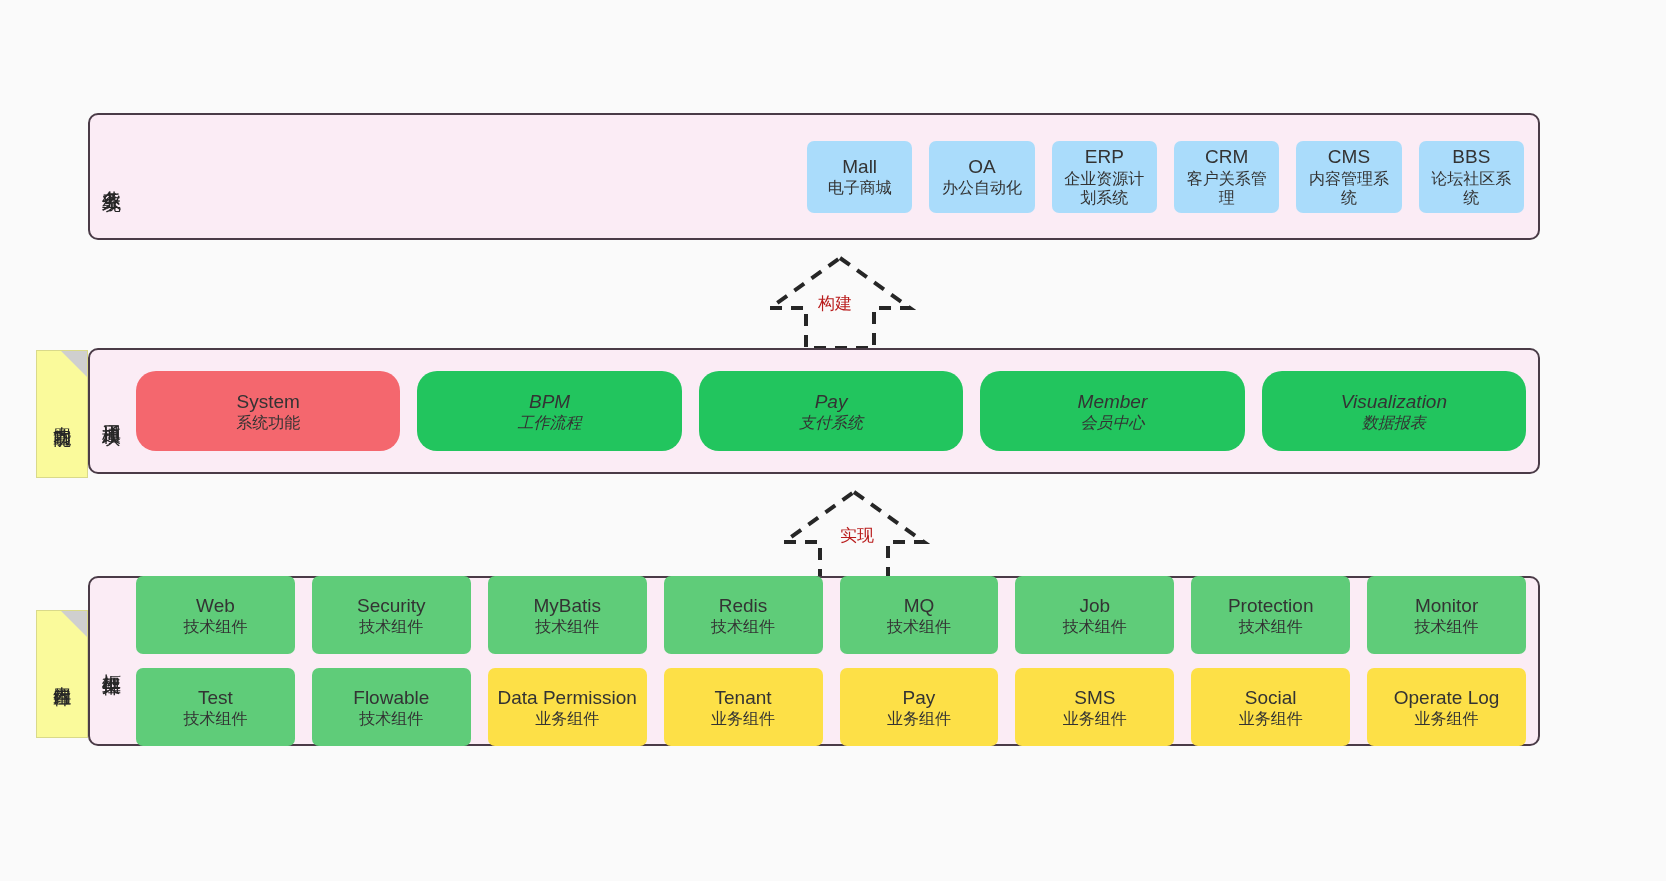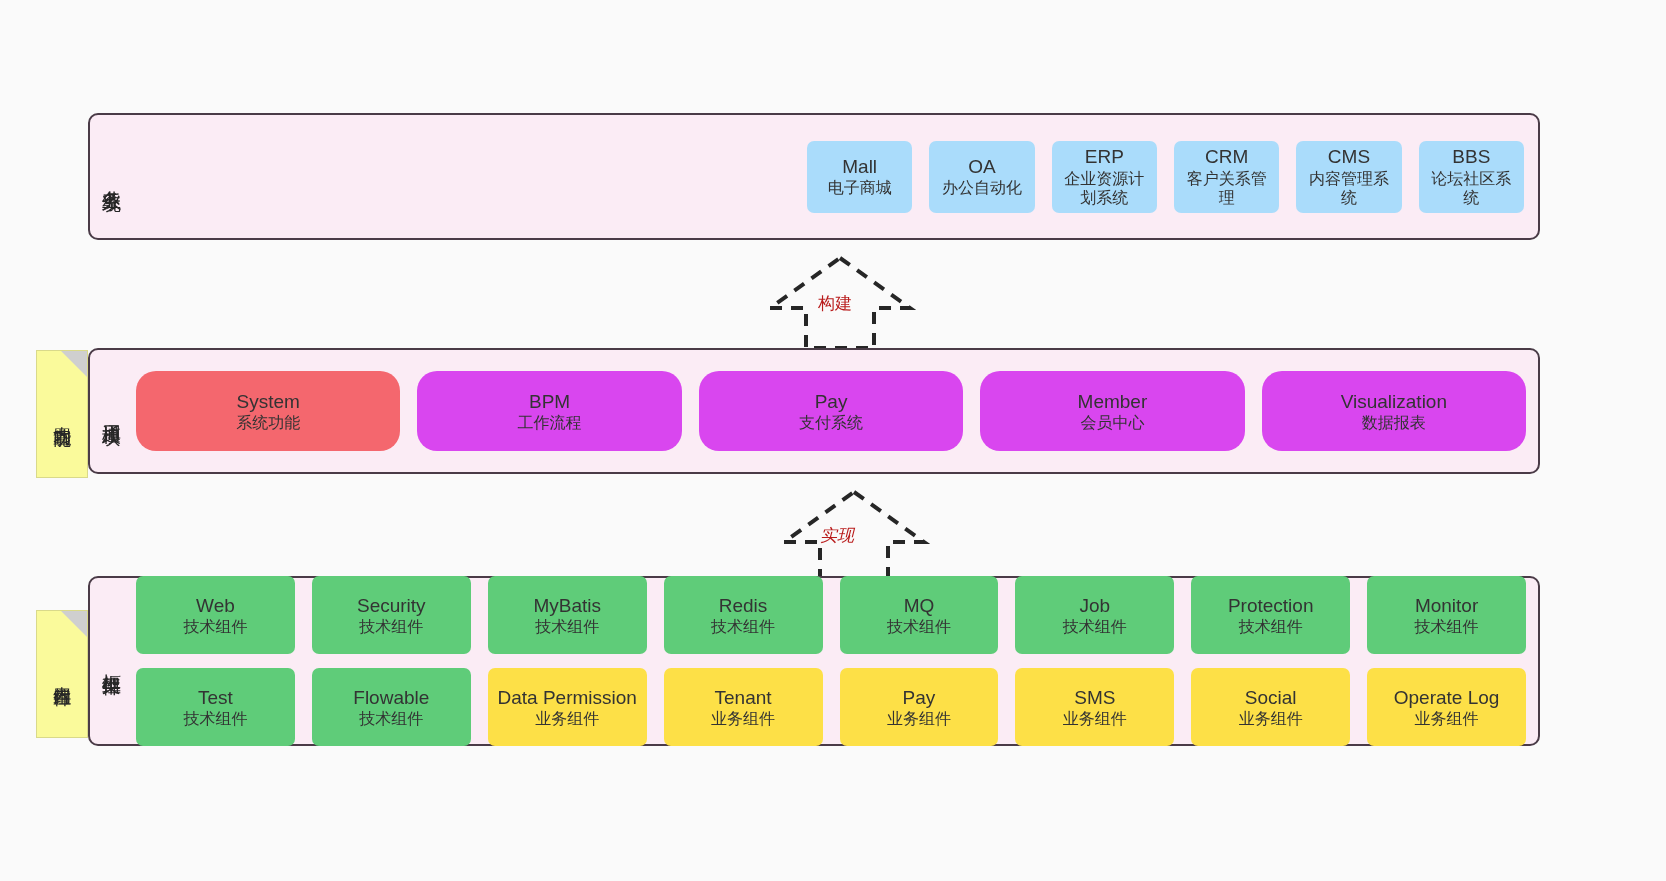--- a/index.html
+++ b/index.html
@@ -71,21 +71,21 @@
     line-height: 1.22;
     box-sizing: border-box;
     padding: 4px 6px;
   }
   .cell .t1 { font-size: 19px; }
   .cell .t2 { font-size: 16px; }
 
   
   .c-blue       { background: #aadcfb; }
   .c-red        { background: #f4676e; }
-  .c-pink       { background: #d946ef; }
+  .c-pink       { background: #22c55e; font-style: italic; }
   .c-green      { background: #5fcc79; }
   .c-lightgreen { background: #fde047; }
 
   
   #layer-business { left: 88px;  top: 113px; width: 1452px; height: 127px; }
   #layer-common   { left: 88px;  top: 348px; width: 1452px; height: 126px; }
   #layer-frame    { left: 88px;  top: 576px; width: 1452px; height: 170px; }
 
   #layer-business .layer-body { padding-right: 14px; align-items: flex-end; }
   #layer-business .cell { height: 72px; }
@@ -130,21 +130,21 @@
     position: absolute;
     font-size: 17px;
     color: #b91c1c;
     background: transparent;
     white-space: nowrap;
     user-select: none;
   }
   #arrow-build  { left: 750px; top: 252px; width: 180px; height: 100px; }
   #arrow-build-label  { left: 818px; top: 292px; }
   #arrow-impl   { left: 764px; top: 486px; width: 180px; height: 100px; }
-  #arrow-impl-label   { left: 820px; top: 524px; font-style: italic; }
+  #arrow-impl-label   { left: 840px; top: 524px; }
 </style>
 </head>
 <body>
 
 <div class="canvas">
 
   <div class="layer" id="layer-business">
     <div class="layer-title">业务系统</div>
     <div class="layer-body">
       <div class="row">

